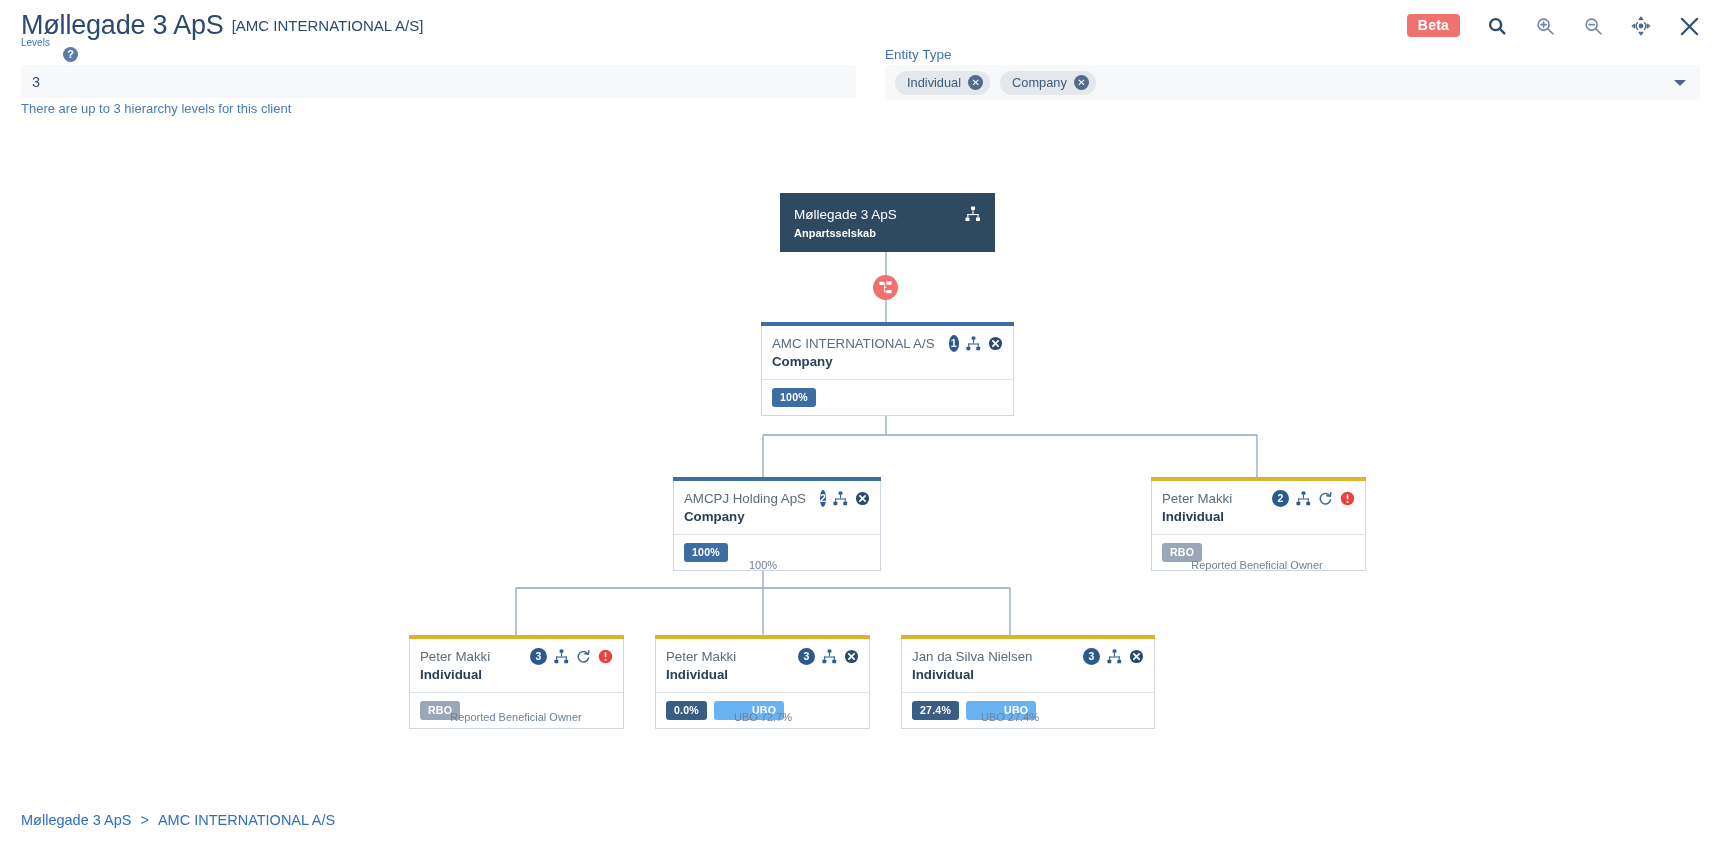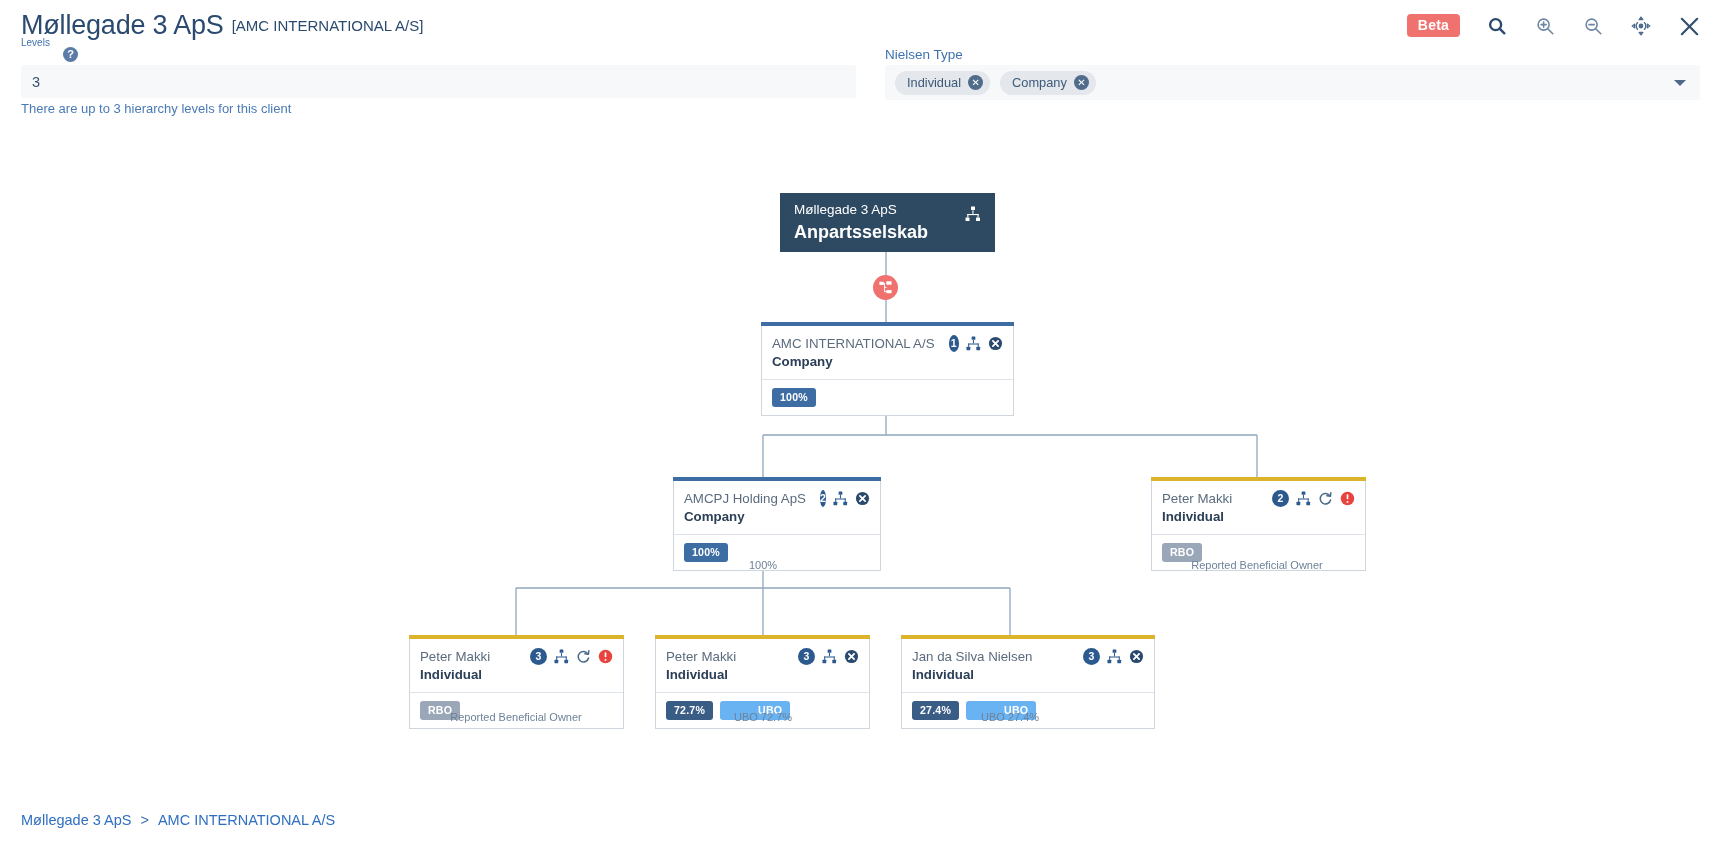--- a/index.html
+++ b/index.html
@@ -126,21 +126,21 @@
   .tag-rbo { background: #9aa7b8; }
   .tag-ubo { background: #69b3f2; padding-left: 38px; }
 
   
   .node-root {
     background: #2e4a63; color: #fff;
     display: flex; flex-direction: column; justify-content: center;
     padding: 0 14px;
   }
   .root-line1 { font-size: 13.5px; color: #ffffff; }
-  .root-line2 { font-size: 18px; color: #ffffff; font-weight: bold; margin-top: 5px; }
+  .root-line2 { font-size: 11px; color: #ffffff; font-weight: bold; margin-top: 5px; }
   .root-icon { position: absolute; right: 14px; top: 13px; width: 16px; height: 16px; color:#fff; }
 
   .red-dot {
     position: absolute; width: 25px; height: 25px; border-radius: 50%;
     background: #f0726e; display: flex; align-items: center; justify-content: center;
     color: #fff; cursor: pointer;
   }
 
   .edge-label {
     position: absolute; font-size: 11px; color: #6e8299;
@@ -210,21 +210,21 @@
         </svg>
     </span>
   </div>
 </div>
 
 <div class="levels-label">Levels</div>
 <div class="help-icon">?</div>
 <input class="levels-input" value="3" style="">
 <div class="levels-hint">There are up to 3 hierarchy levels for this client</div>
 
-<div class="entity-label">Nielsen Type</div>
+<div class="entity-label">Entity Type</div>
 <div class="entity-box">
   <span class="chip">
     <span>Individual</span>
     <span class="chip-x">✕</span>
   </span>
   <span class="chip">
     <span>Company</span>
     <span class="chip-x">✕</span>
   </span>
   <span class="entity-caret"></span>
@@ -442,21 +442,21 @@
         <span class="nicon nicon-x">
           <svg viewBox="0 0 16 16" width="15" height="15">
               <circle cx="8" cy="8" r="7" fill="#2b4a6f"></circle>
             <line x1="5.2" y1="5.2" x2="10.8" y2="10.8" stroke="#fff" stroke-width="1.9" stroke-linecap="round"></line>
             <line x1="10.8" y1="5.2" x2="5.2" y2="10.8" stroke="#fff" stroke-width="1.9" stroke-linecap="round"></line>
             </svg>
         </span>
       </div>
       <div class="node-type">Individual</div>
       <div class="node-foot">
-        <span class="tag tag-pct-dark">72.7%</span>
+        <span class="tag tag-pct-dark">0.0%</span>
         <span class="tag tag-ubo">UBO</span>
       </div>
     </div>
   </div>
 
   <div class="node" style="left:901px; top:505px; width:254px; height:83px;">
     <div class="node-top-bar" style="background:#dbb42c;"></div>
     <div class="node-body">
       <div class="node-head">
         <span class="node-name">Jan da Silva Nielsen</span>

